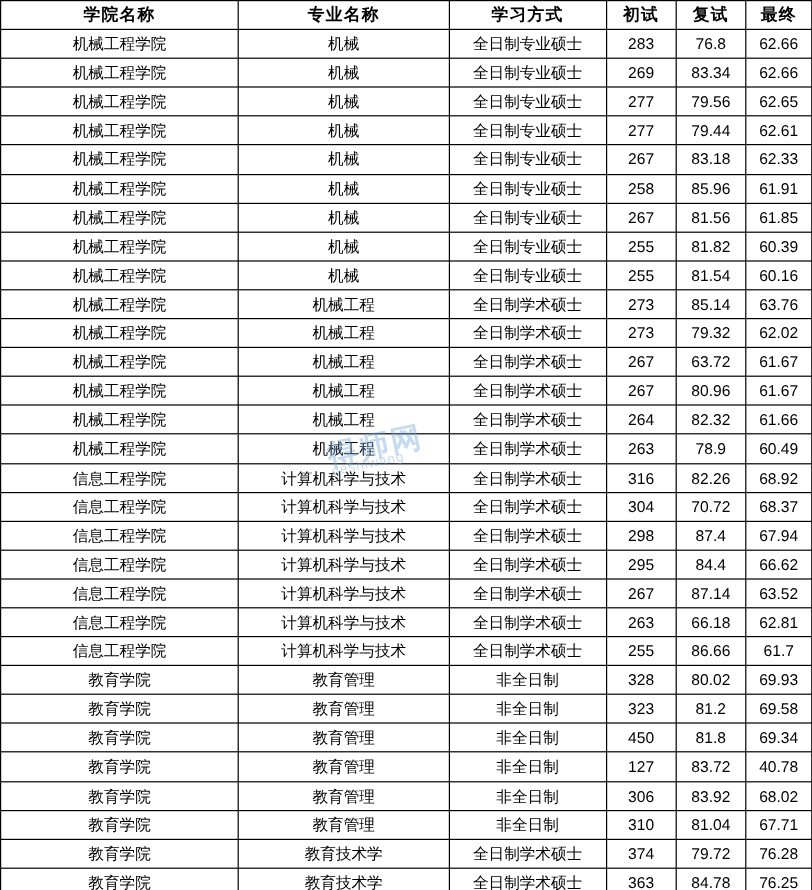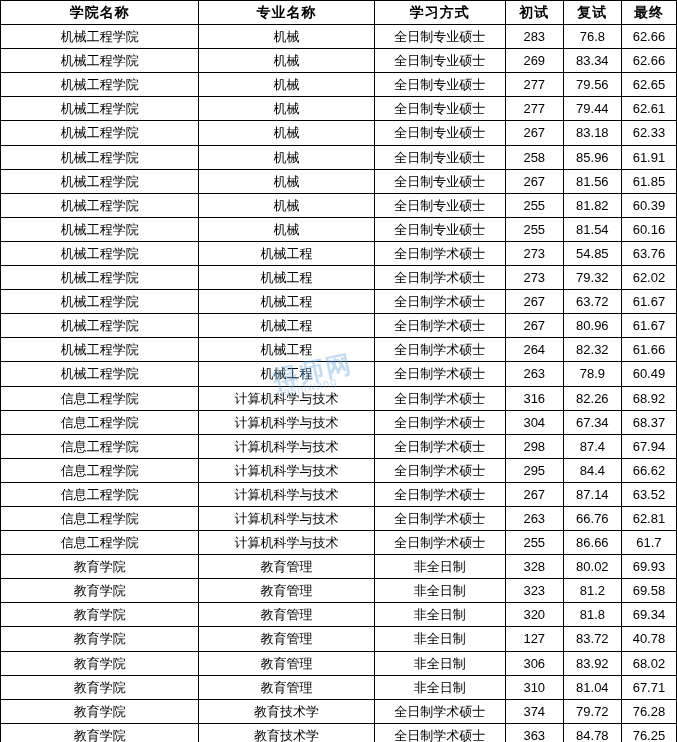--- a/index.html
+++ b/index.html
@@ -169,21 +169,21 @@
           <td>全日制专业硕士</td>
           <td class="num">255</td>
           <td class="num">81.54</td>
           <td class="num">60.16</td>
         </tr>
         <tr>
           <td>机械工程学院</td>
           <td>机械工程</td>
           <td>全日制学术硕士</td>
           <td class="num">273</td>
-          <td class="num">54.85</td>
+          <td class="num">85.14</td>
           <td class="num">63.76</td>
         </tr>
         <tr>
           <td>机械工程学院</td>
           <td>机械工程</td>
           <td>全日制学术硕士</td>
           <td class="num">273</td>
           <td class="num">79.32</td>
           <td class="num">62.02</td>
         </tr>
@@ -225,21 +225,21 @@
           <td>全日制学术硕士</td>
           <td class="num">316</td>
           <td class="num">82.26</td>
           <td class="num">68.92</td>
         </tr>
         <tr>
           <td>信息工程学院</td>
           <td>计算机科学与技术</td>
           <td>全日制学术硕士</td>
           <td class="num">304</td>
-          <td class="num">67.34</td>
+          <td class="num">70.72</td>
           <td class="num">68.37</td>
         </tr>
         <tr>
           <td>信息工程学院</td>
           <td>计算机科学与技术</td>
           <td>全日制学术硕士</td>
           <td class="num">298</td>
           <td class="num">87.4</td>
           <td class="num">67.94</td>
         </tr>
@@ -257,21 +257,21 @@
           <td>全日制学术硕士</td>
           <td class="num">267</td>
           <td class="num">87.14</td>
           <td class="num">63.52</td>
         </tr>
         <tr>
           <td>信息工程学院</td>
           <td>计算机科学与技术</td>
           <td>全日制学术硕士</td>
           <td class="num">263</td>
-          <td class="num">66.76</td>
+          <td class="num">66.18</td>
           <td class="num">62.81</td>
         </tr>
         <tr>
           <td>信息工程学院</td>
           <td>计算机科学与技术</td>
           <td>全日制学术硕士</td>
           <td class="num">255</td>
           <td class="num">86.66</td>
           <td class="num">61.7</td>
         </tr>
@@ -288,21 +288,21 @@
           <td>教育管理</td>
           <td>非全日制</td>
           <td class="num">323</td>
           <td class="num">81.2</td>
           <td class="num">69.58</td>
         </tr>
         <tr>
           <td>教育学院</td>
           <td>教育管理</td>
           <td>非全日制</td>
-          <td class="num">320</td>
+          <td class="num">450</td>
           <td class="num">81.8</td>
           <td class="num">69.34</td>
         </tr>
         <tr>
           <td>教育学院</td>
           <td>教育管理</td>
           <td>非全日制</td>
           <td class="num">127</td>
           <td class="num">83.72</td>
           <td class="num">40.78</td>

